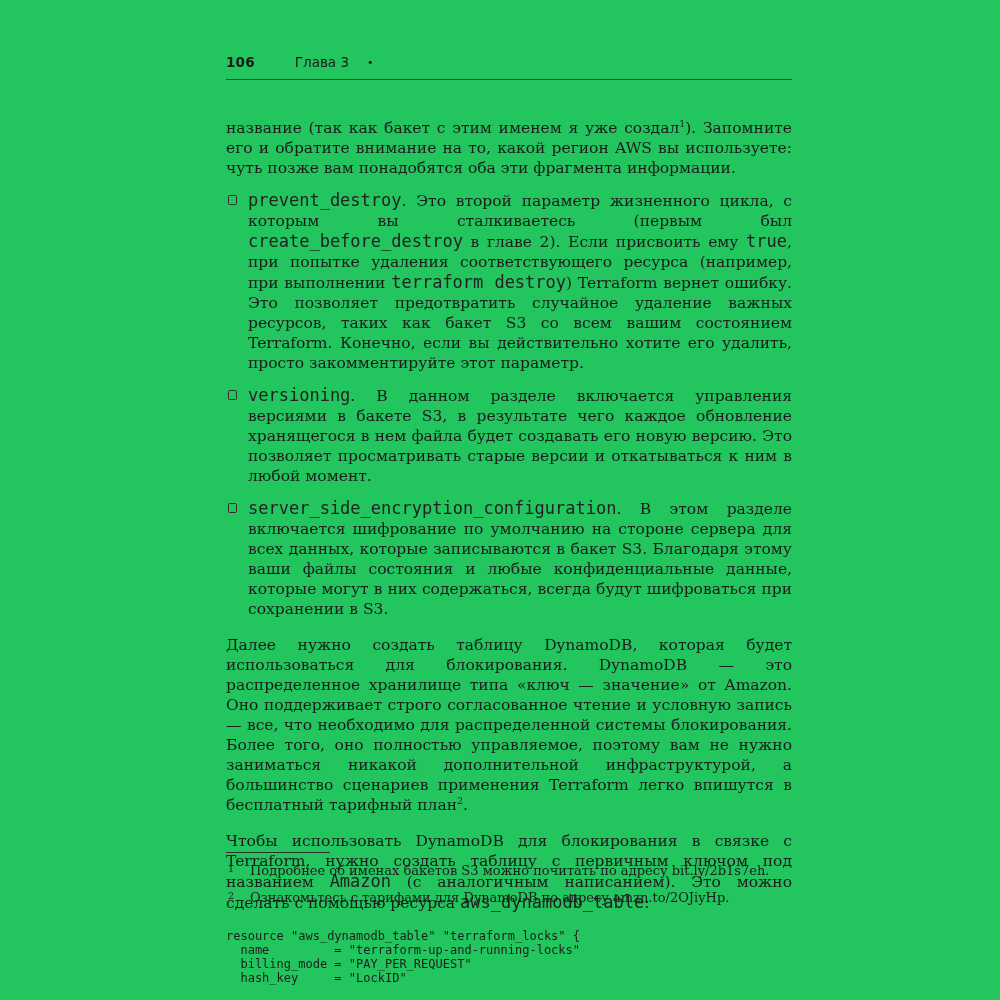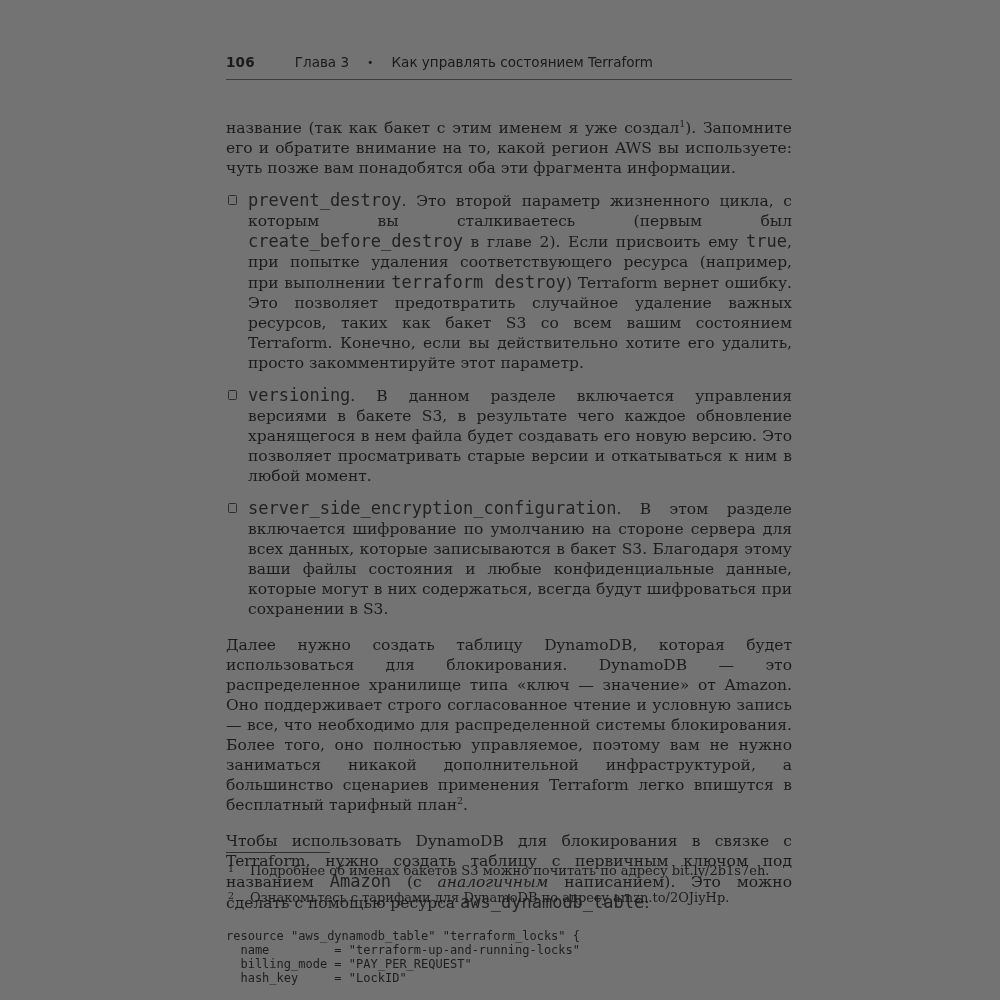--- a/index.html
+++ b/index.html
@@ -4,21 +4,21 @@
 <style>
   html, body { margin: 0; padding: 0; }
   body {
     width: 1000px; height: 1000px;
     background: #ffffff;
     color: #1c1c1c;
     font-family: "DejaVu Serif", serif;
     position: relative;
     overflow: hidden;
   }
-  .page { position: absolute; inset: 0; background: #737373; }
+  .page { position: absolute; inset: 0; background: #22c55e; }
 
   
   .header {
     position: absolute;
     left: 226px; top: 54px; width: 566px;
     font-family: "DejaVu Sans", "Liberation Sans", sans-serif;
     font-size: 13.5px;
     color: #1a1a1a;
     padding-bottom: 9px;
     border-bottom: 1.5px solid #3d3d3d;
@@ -38,21 +38,21 @@
     text-align: justify;
   }
   .para { margin: 8px 0 12px 0; }
   .para.spaced { margin-top: 16px; margin-bottom: 16px; }
 
   .code-inline {
     font-family: "DejaVu Sans Mono", "Liberation Mono", monospace;
     font-size: 17px;
     color: #222;
   }
-  .italic { font-style: italic; }
+  .italic { }
   .sup {
     vertical-align: super;
     font-size: 9.5px;
     line-height: 0;
   }
 
   
   .bullet-list { margin: 0 0 0 0; }
   .bullet-item { position: relative; padding-left: 22px; margin-bottom: 12px; }
   .bullet-marker {
@@ -95,21 +95,20 @@
 </style>
 </head>
 <body>
 
 <div class="page">
 
   <div class="header">
     <span class="pageno">106</span>
     <span class="chapter">Глава 3</span>
     <span class="dot">•</span>
-    <span class="title">Как управлять состоянием Terraform</span>
   </div>
 
   <div class="content">
 
     <p class="para"><span>название (так как бакет с этим именем я уже создал</span><span class="sup">1</span><span>). Запомните его и обратите внимание на то, какой регион AWS вы используете: чуть позже вам понадобятся оба эти фрагмента информации.</span></p>
 
     <div class="bullet-list">
 
       <div class="bullet-item">
         <span class="bullet-marker"></span>

